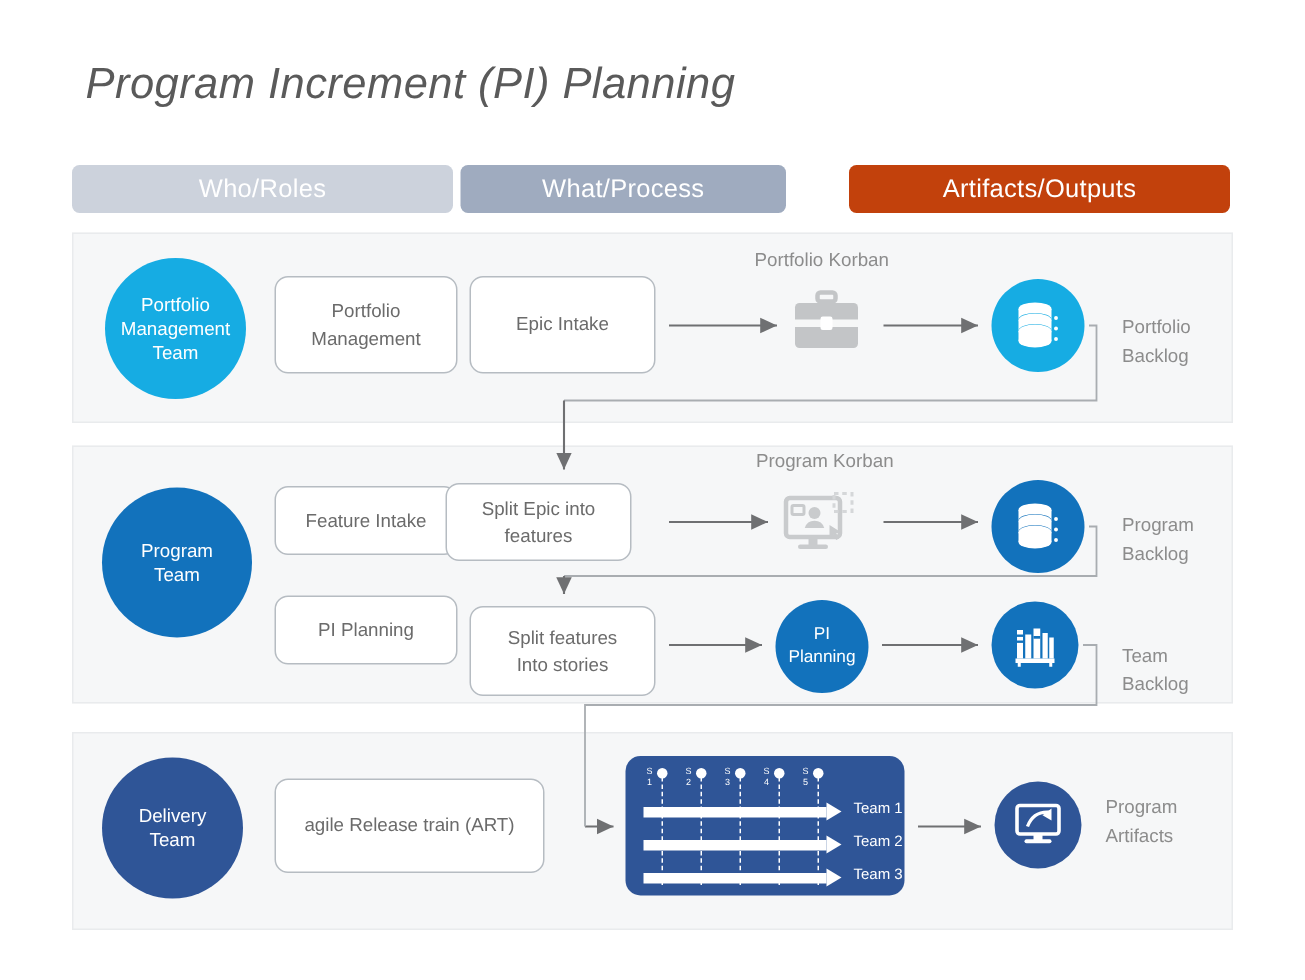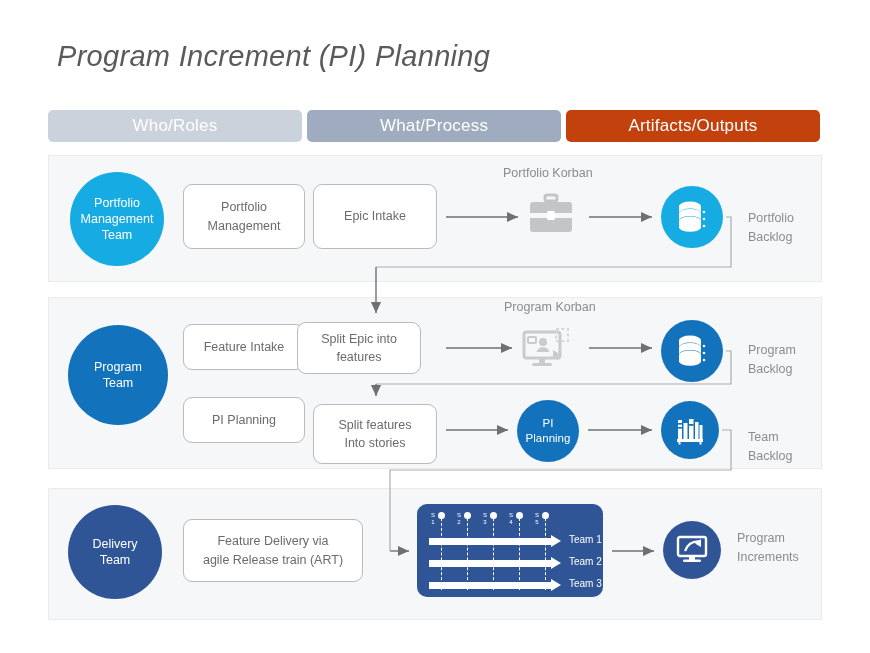--- a/index.html
+++ b/index.html
@@ -37,21 +37,21 @@
     height: 32px;
     border-radius: 5px;
     color: #ffffff;
     font-size: 17px;
     display: flex;
     align-items: center;
     justify-content: center;
     letter-spacing: 0.2px;
   }
   #hdr-who   { left: 48px;  width: 254px; background: #ccd2dc; }
-  #hdr-what  { left: 307px; width: 254px; background: #9fabbf; }
+  #hdr-what  { left: 307px; width: 217px; background: #9fabbf; }
   #hdr-art   { left: 566px; width: 254px; background: #c2410c; }
 
   
   .row-panel {
     position: absolute;
     left: 48px;
     width: 772px;
     background: #f6f7f8;
     border: 1px solid #e9ebed;
   }
@@ -415,21 +415,20 @@
 
   <div class="role-circle" id="circle-delivery">
     <div>
       <div>Delivery</div>
       <div>Team</div>
     </div>
   </div>
 
   <div class="proc-box" id="box-feature-deliv">
     <div>
-      <div>Feature Delivery via</div>
       <div>agile Release train (ART)</div>
     </div>
   </div>
 
   <div id="art-board">
     <div id="sprint-cols">
         <div class="sprint-col" style="left: 12px;">
           <div class="sprint-txt">
             <div>S</div>
             <div>1</div>
@@ -494,16 +493,16 @@
       <rect x="2" y="2" width="28" height="19" rx="2" fill="none" stroke="#ffffff" stroke-width="2.4"></rect>
       <rect x="13" y="21" width="6" height="4" fill="#ffffff"></rect>
       <rect x="7" y="24.5" width="18" height="2.6" rx="1.3" fill="#ffffff"></rect>
       <path d="M9,16 C12,8 18,6 24,6.5" fill="none" stroke="#ffffff" stroke-width="2.2"></path>
       <path d="M25,4 L25,12 L19,8.5 z" fill="#ffffff"></path>
     </svg>
   </div>
 
   <div class="artifact-label" id="label-program-increments">
     <div>Program</div>
-    <div>Increments</div>
+    <div>Artifacts</div>
   </div>
 
 </div>
 
 </body></html>

